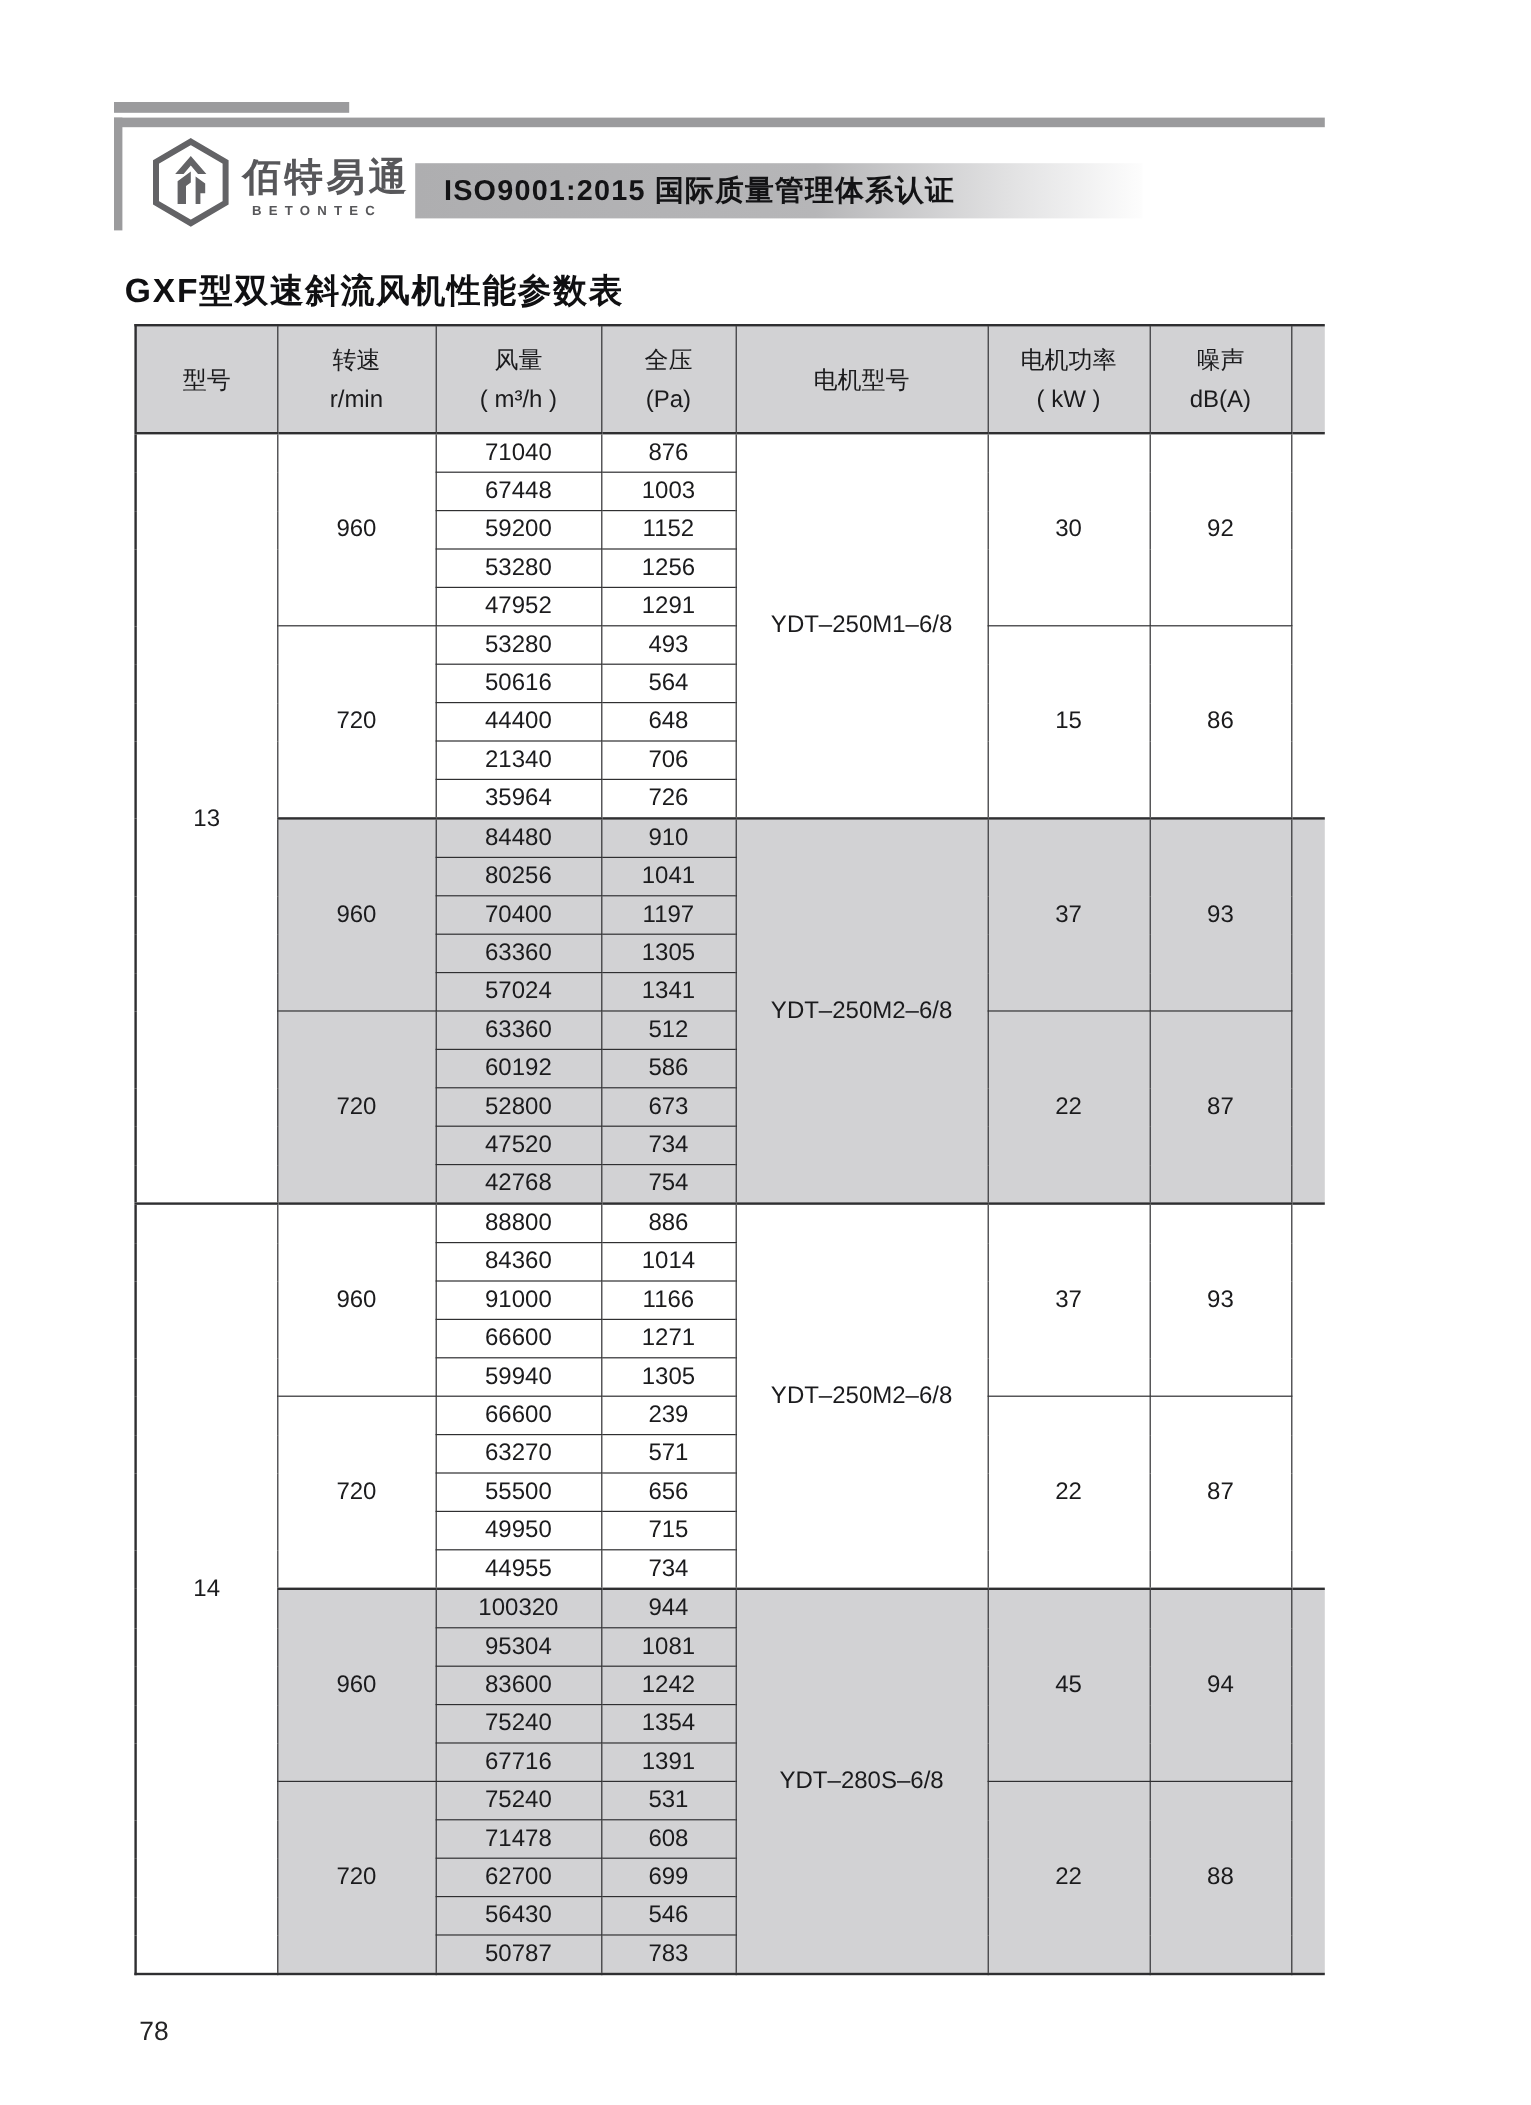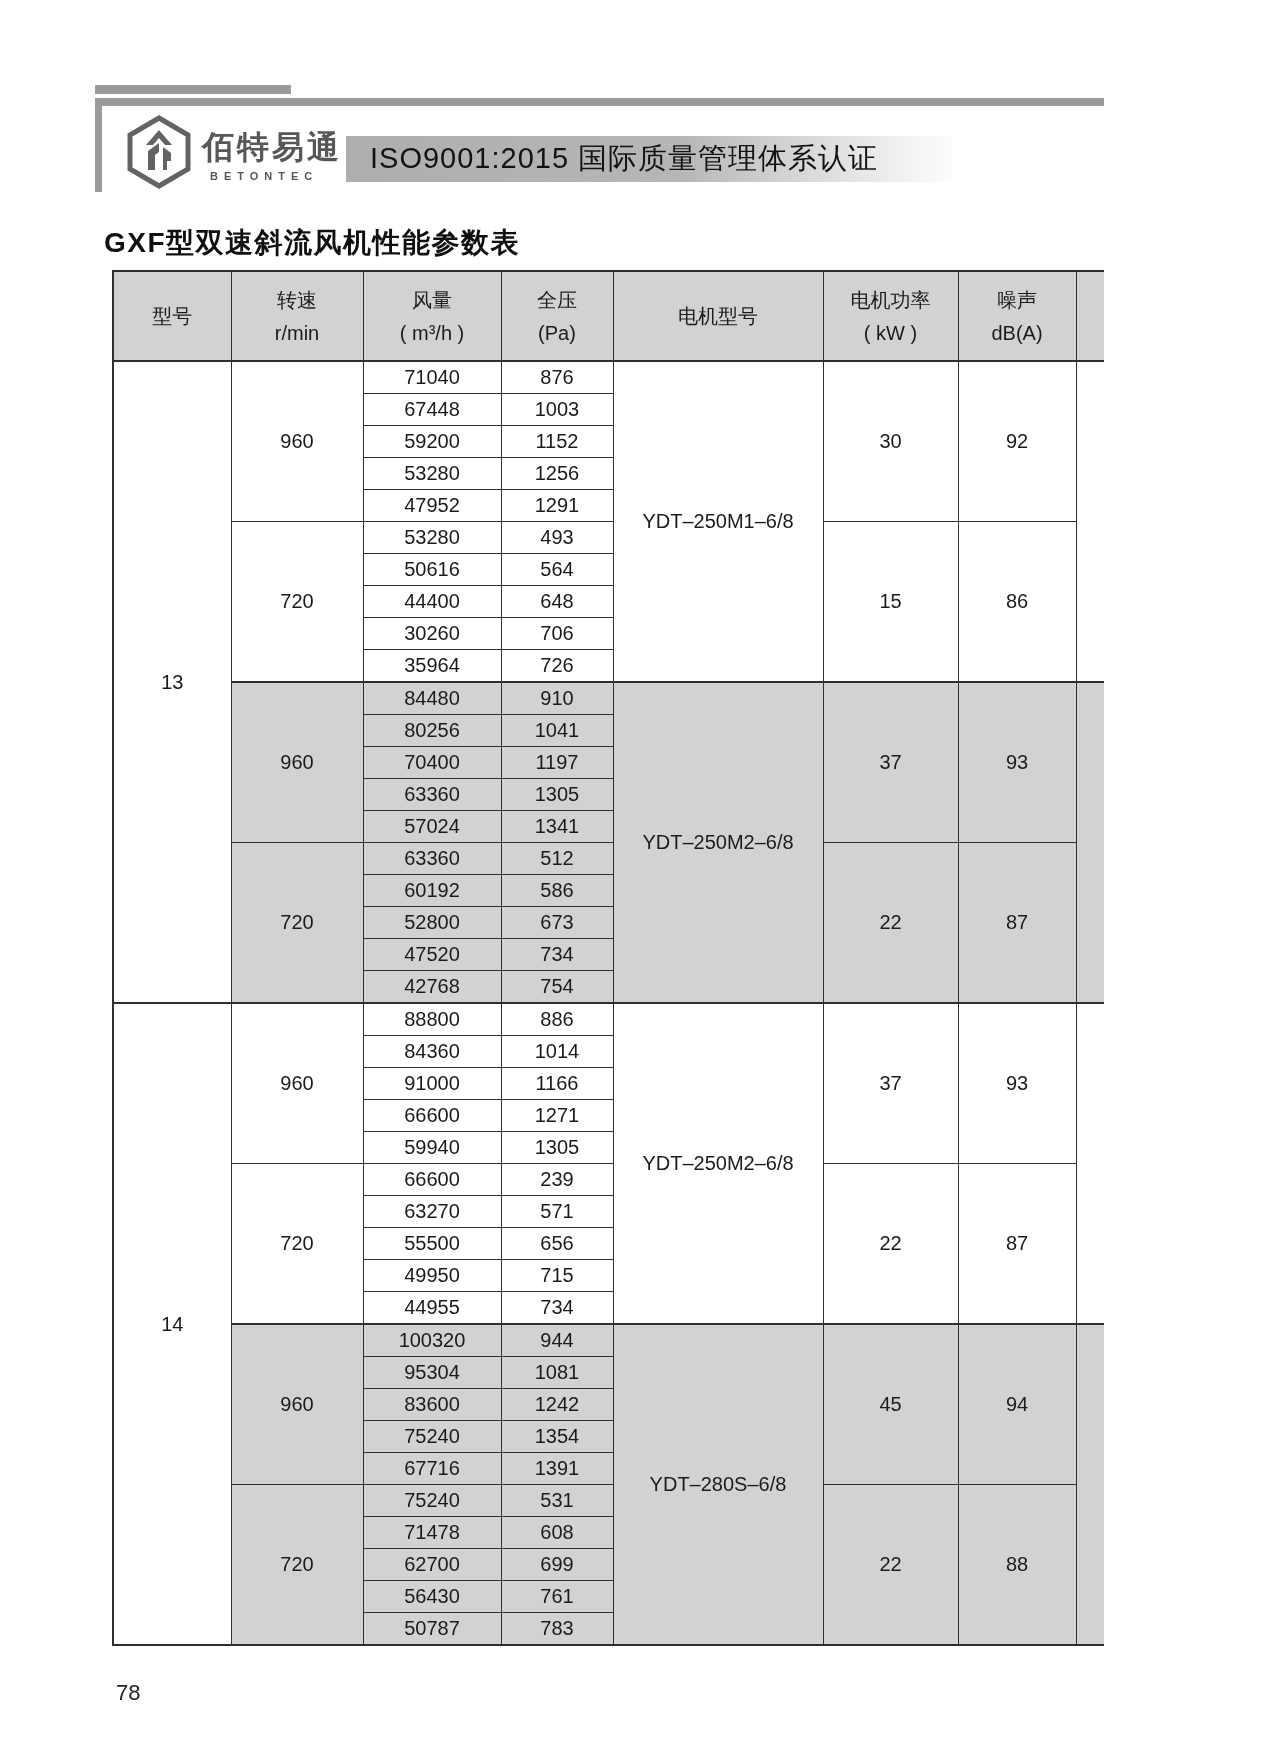--- a/index.html
+++ b/index.html
@@ -15,21 +15,21 @@
   .logo-icon{position:absolute;left:126px;top:114px;width:66px;height:76px;}
   .logo-name{position:absolute;left:202px;top:126px;font-size:32px;font-weight:600;
              color:#57575a;letter-spacing:3px;}
   .logo-sub{position:absolute;left:210px;top:170px;font-size:11px;font-weight:700;
             color:#57575a;letter-spacing:6px;}
 
   
   .iso-banner{position:absolute;left:346px;top:136px;width:606px;height:46px;box-sizing:border-box;
               background:linear-gradient(90deg,#aeaeb0 0%,#b6b6b8 55%,#e2e2e3 82%,#fdfdfd 100%);
               display:flex;align-items:center;padding-left:24px;}
-  .iso-banner span{font-size:29px;font-weight:400;color:#131315;letter-spacing:1px;}
+  .iso-banner span{font-size:24px;font-weight:700;color:#131315;letter-spacing:1px;}
 
   .page-title{position:absolute;left:104px;top:224px;font-size:28px;font-weight:700;
               color:#101012;letter-spacing:1.5px;}
 
   
   table.perf{position:absolute;left:112px;top:270px;width:1078px;border-collapse:collapse;
              table-layout:fixed;font-size:20px;color:#1b1b1d;border:2.5px solid #2f2f31;}
   table.perf th,table.perf td{border:1.5px solid #2f2f31;padding:0;text-align:center;}
   table.perf thead th{height:88px;background:#d2d2d4;font-weight:normal;border-bottom-width:2px;}
   .hwrap{display:flex;flex-direction:column;justify-content:center;align-items:center;
@@ -166,21 +166,21 @@
         </tr>
         <tr>
           <td>50616</td>
           <td>564</td>
         </tr>
         <tr>
           <td>44400</td>
           <td>648</td>
         </tr>
         <tr>
-          <td>30260</td>
+          <td>21340</td>
           <td>706</td>
         </tr>
         <tr>
           <td>35964</td>
           <td>726</td>
         </tr>
         <tr class="block-start">
           <td class="g" rowspan="5">960</td>
           <td class="g">84480</td>
           <td class="g">910</td>
@@ -312,21 +312,21 @@
         <tr>
           <td class="g">71478</td>
           <td class="g">608</td>
         </tr>
         <tr>
           <td class="g">62700</td>
           <td class="g">699</td>
         </tr>
         <tr>
           <td class="g">56430</td>
-          <td class="g">761</td>
+          <td class="g">546</td>
         </tr>
         <tr>
           <td class="g">50787</td>
           <td class="g">783</td>
         </tr>
       </tbody>
   </table>
 
   <div class="page-number">78</div>
   <div class="edge-bar"></div>

